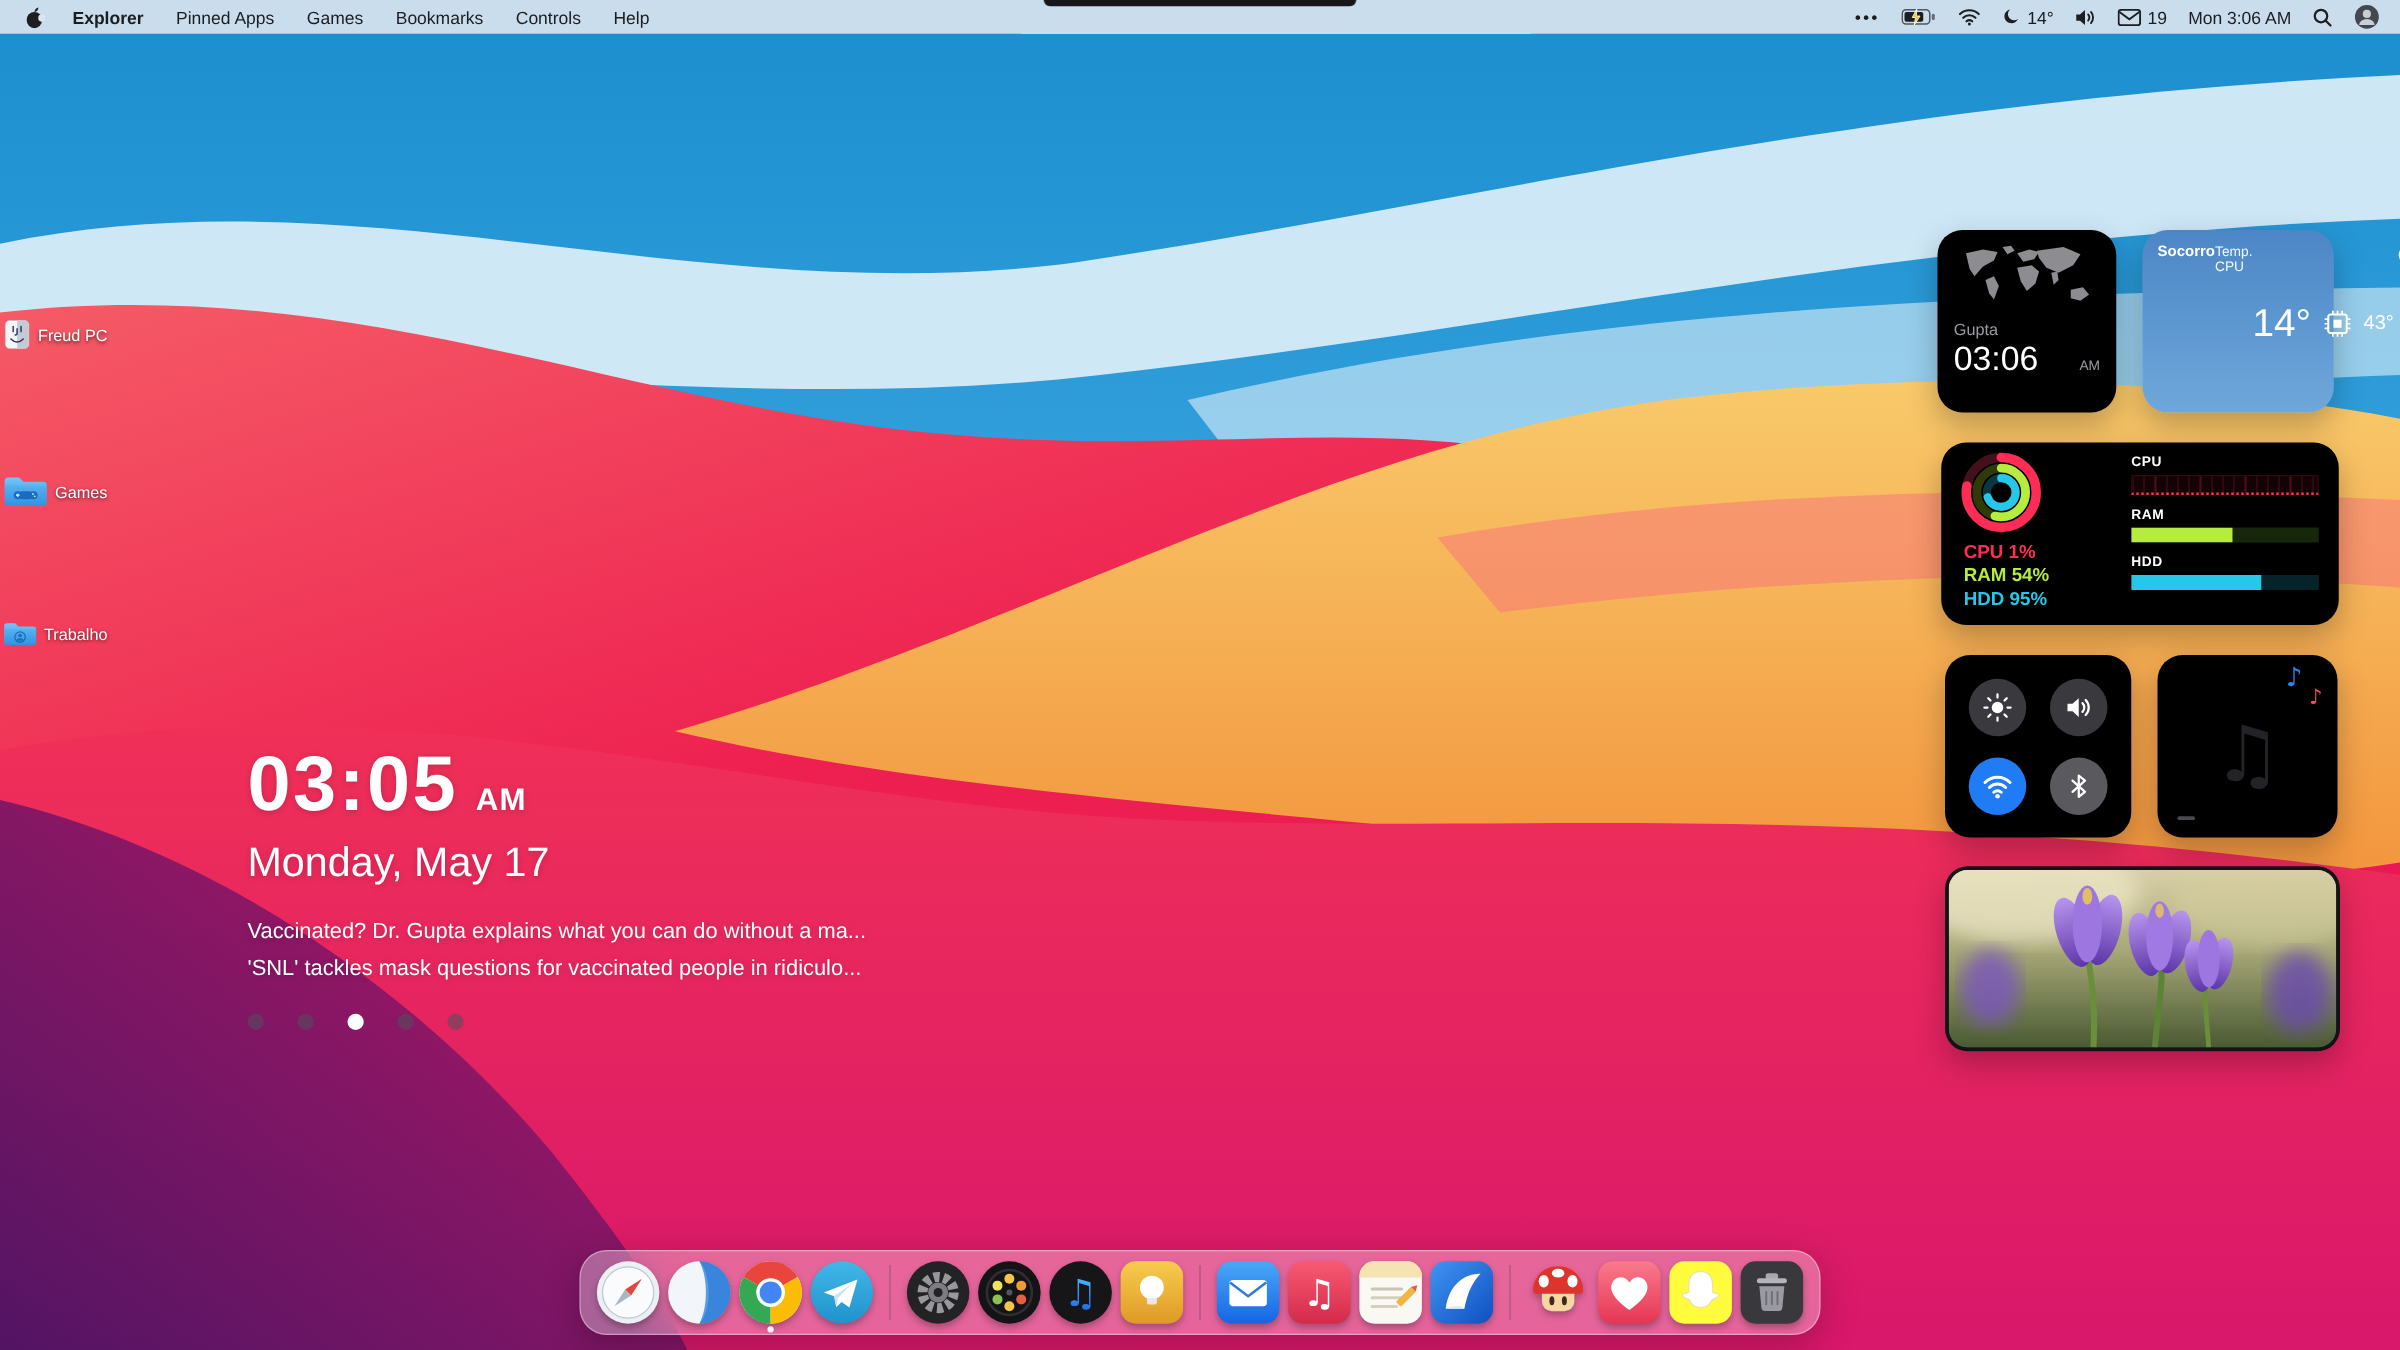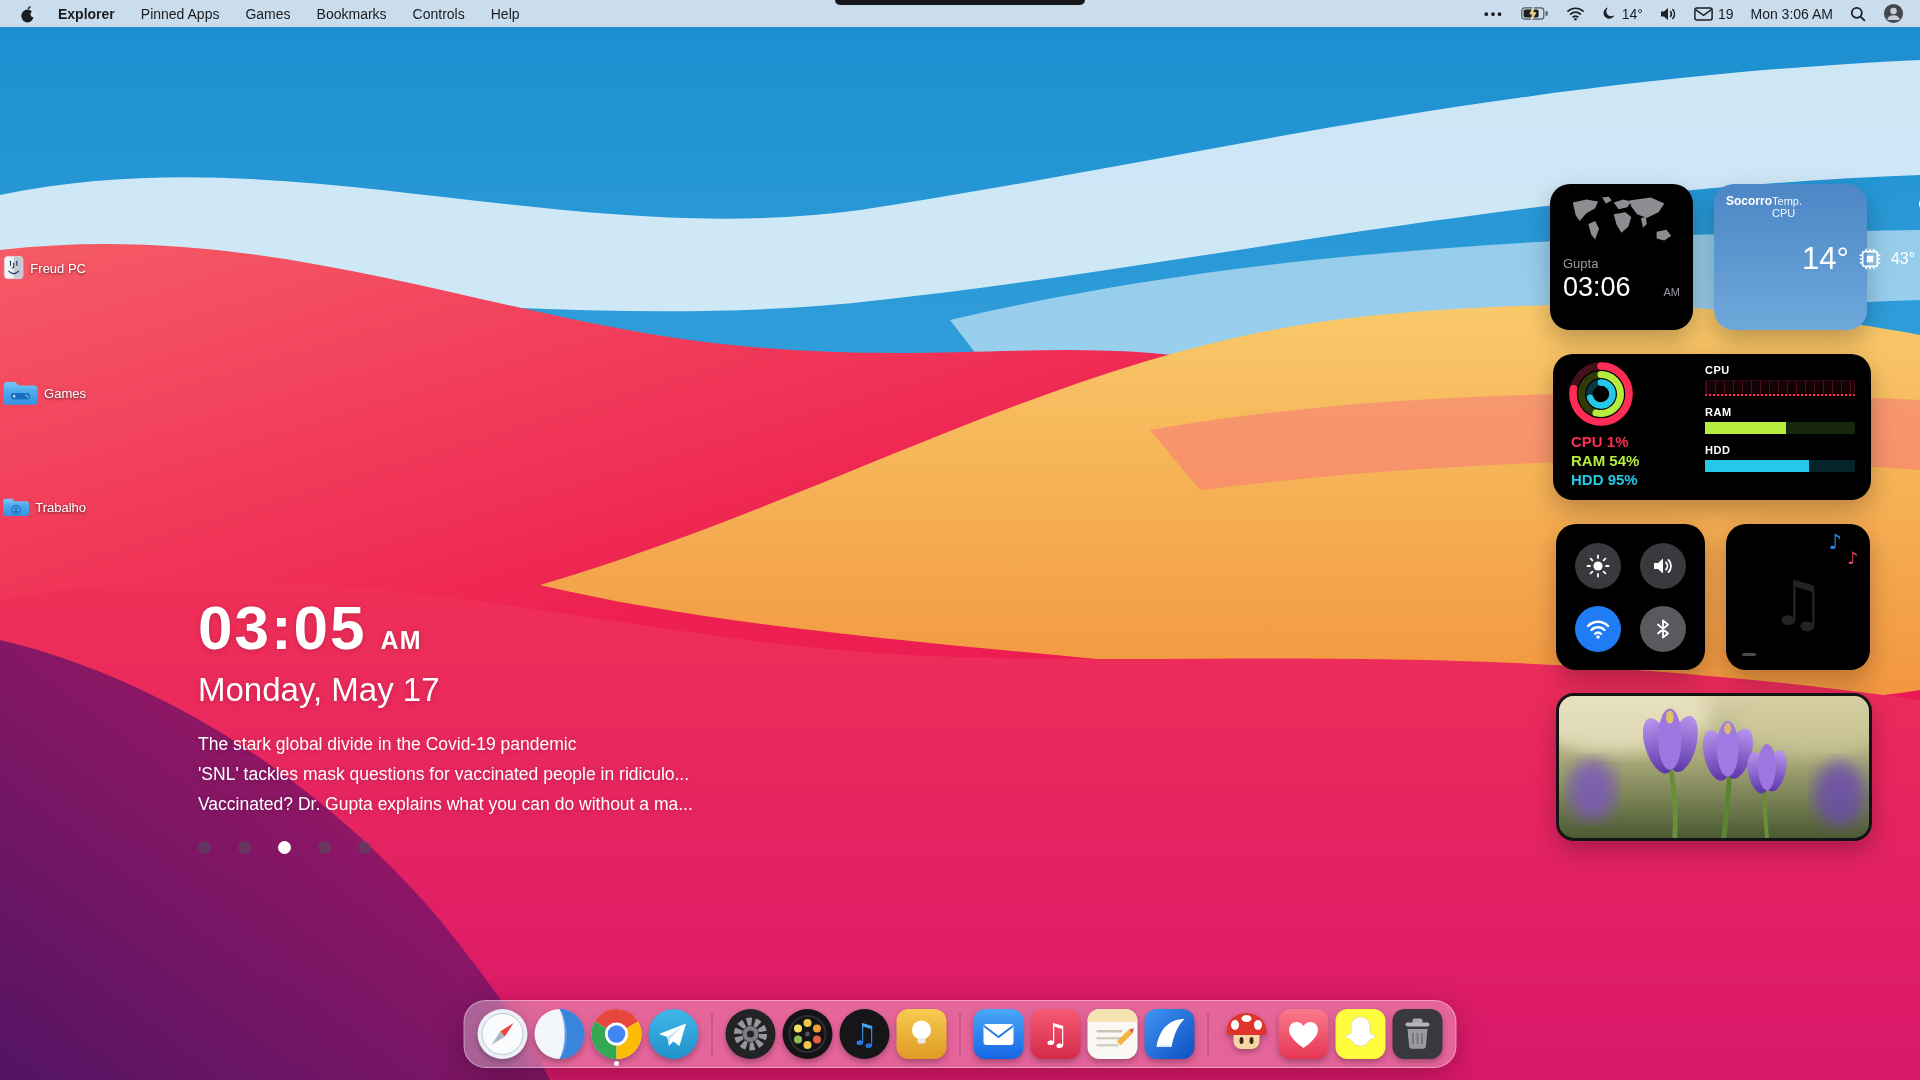--- a/index.html
+++ b/index.html
@@ -283,23 +283,22 @@
   <span class="lbl">Trabalho</span>
 </div>
 
 <div class="lockclock">
   <div class="lc-time">
     <span>03:05</span>
     <span class="lc-ampm">AM</span>
   </div>
   <div class="lc-date">Monday, May 17</div>
   <div class="lc-news">
-    <div>The stark global divide in the Covid-19 pandemic</div>
+    <div>Vaccinated? Dr. Gupta explains what you can do without a ma...</div>
     <div>'SNL' tackles mask questions for vaccinated people in ridiculo...</div>
-    <div>Vaccinated? Dr. Gupta explains what you can do without a ma...</div>
   </div>
   <div class="lc-dots">
     <span class="lc-dot"></span>
     <span class="lc-dot"></span>
     <span class="lc-dot active"></span>
     <span class="lc-dot"></span>
     <span class="lc-dot"></span>
   </div>
 </div>
 

